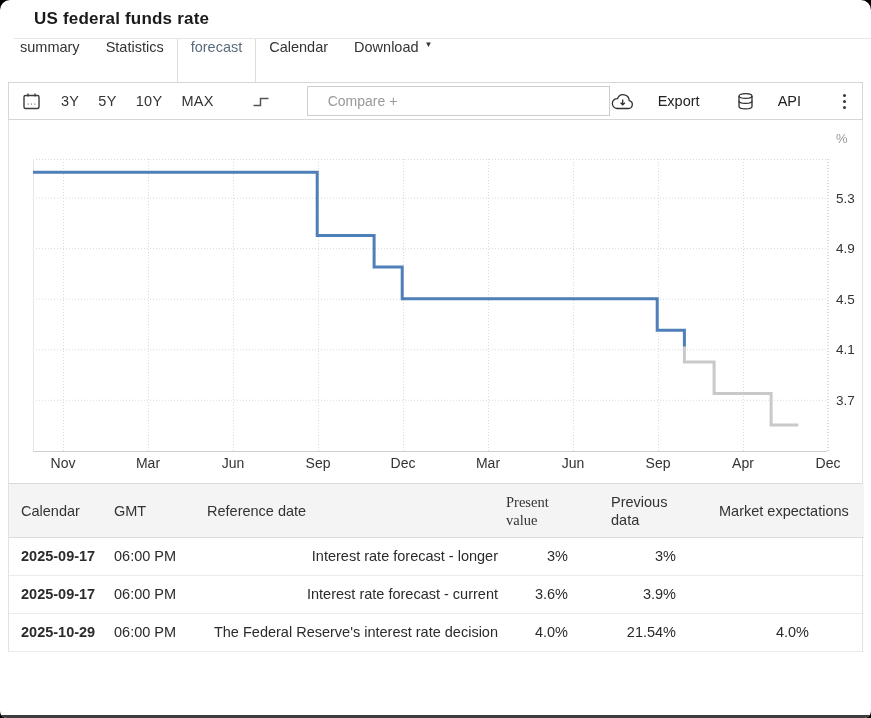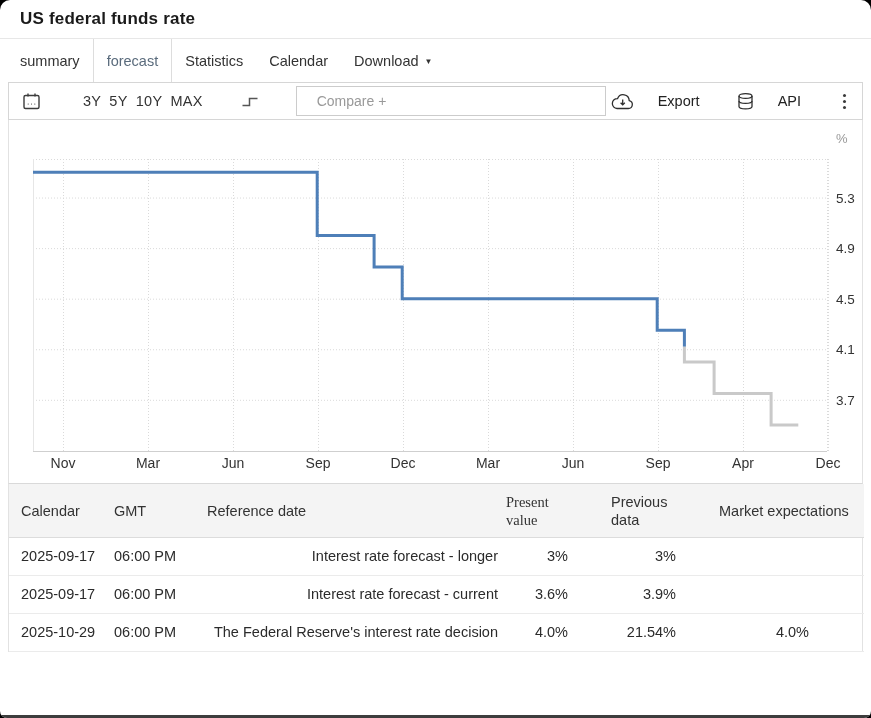--- a/index.html
+++ b/index.html
@@ -1,33 +1,33 @@
 <!DOCTYPE html>
 <html><head>
 <meta charset="utf-8">
 <style>
   html,body{margin:0;padding:0;background:#000;}
   body{font-family:"Liberation Sans",sans-serif;-webkit-font-smoothing:antialiased;}
   .window{position:relative;width:871px;height:718px;background:#fff;border-radius:10px 10px 7px 7px;overflow:hidden;}
 
   
-  .title-bar{position:absolute;top:0;left:0;right:0;height:38px;border-bottom:1px solid #e7e7e7;display:flex;align-items:center;}
+  .title-bar{position:absolute;top:0;left:14px;right:0;height:38px;border-bottom:1px solid #e7e7e7;display:flex;align-items:center;}
   .title-bar h1{margin:0 0 0 20px;font-size:17px;font-weight:700;color:#1a1a1a;letter-spacing:.2px;}
 
   
   .tabs{position:absolute;top:39px;left:0;right:0;height:43px;display:flex;align-items:stretch;padding-left:7px;}
-  .tab{display:flex;align-items:center;padding:0 13px;font-size:14.5px;color:#333;cursor:pointer;white-space:nowrap;}
+  .tab{display:flex;align-items:flex-start;padding:0 13px;font-size:14.5px;color:#333;cursor:pointer;white-space:nowrap;}
   .tab.active{border-left:1px solid #ddd;border-right:1px solid #ddd;color:#5a6b7c;}
   .tab .caret{font-size:8px;margin-left:6px;color:#333;transform:translateY(1px);}
 
   
   .toolbar{position:absolute;top:82px;left:8px;right:8px;height:38px;border:1px solid #d6d6d6;display:flex;align-items:center;box-sizing:border-box;background:#fff;}
   .tb-icon{display:flex;align-items:center;cursor:pointer;}
   .cal-icon{margin-left:13px;}
-  .ranges{display:flex;margin-left:42px;gap:8px;}
+  .ranges{display:flex;margin-left:20px;gap:19px;}
   .range-btn{font-size:14.5px;color:#333;cursor:pointer;letter-spacing:.3px;}
   .step-icon{margin-left:38px;}
   .compare{margin-left:37px;width:268px;height:28px;border:1px solid #ccc;font-size:14px;color:#333;padding:0 20px;outline:none;font-family:"Liberation Sans",sans-serif;}
   .compare::placeholder{color:#999;}
   .tb-action{display:flex;align-items:center;gap:23px;font-size:14.5px;color:#222;cursor:pointer;}
   .export-action{margin-left:auto;}
   .api-action{margin-left:36px;}
   .kebab{margin-left:42px;margin-right:16px;cursor:pointer;display:flex;flex-direction:column;gap:3px;}
   .kebab i{width:3px;height:3px;border-radius:50%;background:#3a3a3a;}
 
@@ -35,44 +35,44 @@
   .chart{position:absolute;top:120px;left:8px;right:8px;height:363px;border-left:1px solid #e2e2e2;border-right:1px solid #e2e2e2;background:#fff;}
   .chart svg{position:absolute;top:0;left:0;}
 
   
   .table-wrap{position:absolute;top:483px;left:8px;right:8px;border-top:1px solid #d9d9d9;border-left:1px solid #e2e2e2;border-right:1px solid #e2e2e2;}
   table{border-collapse:collapse;width:855px;table-layout:fixed;font-size:14.5px;color:#2b2b2b;}
   thead th{background:#f4f4f4;font-weight:400;text-align:left;vertical-align:middle;height:49px;border-bottom:1px solid #dcdcdc;padding:2px 0 2px 8px;line-height:18px;color:#333;}
   th.c1{padding-left:12px;} th.c2{padding-left:11px;} th.c3{padding-left:11px;}
   th.c4{padding-left:8px;font-family:Liberation Serif, serif;} th.c5{padding-left:35px;} th.c6{padding-left:35px;}
   tbody td{border-bottom:1px solid #ebebeb;vertical-align:top;padding:9px 0 9px 8px;line-height:19px;}
-  td.c1{padding-left:12px;} td.c2{padding-left:11px;} td.c3{padding-left:11px;text-align:right;}
+  td.c1{padding-left:12px;font-weight:bold;} td.c2{padding-left:11px;} td.c3{padding-left:11px;text-align:right;}
   td.num{text-align:right;padding-right:8px;}
   td.c6{padding-right:55px;}
 
   .bottom-bar{position:absolute;bottom:0;left:0;right:0;height:3px;background:#3d3d3d;}
 </style>
 </head>
 <body>
 
 <div class="window">
 
   <div class="title-bar">
     <h1>US federal funds rate</h1>
   </div>
 
   <div class="tabs">
       <div class="tab">
         <span>summary</span>
       </div>
+      <div class="tab">
+        <span>Statistics</span>
+      </div>
       <div class="tab active">
         <span>forecast</span>
-      </div>
-      <div class="tab">
-        <span>Statistics</span>
       </div>
       <div class="tab">
         <span>Calendar</span>
       </div>
       <div class="tab">
         <span>Download</span>
         <span class="caret">▼</span>
       </div>
     </div>
 

